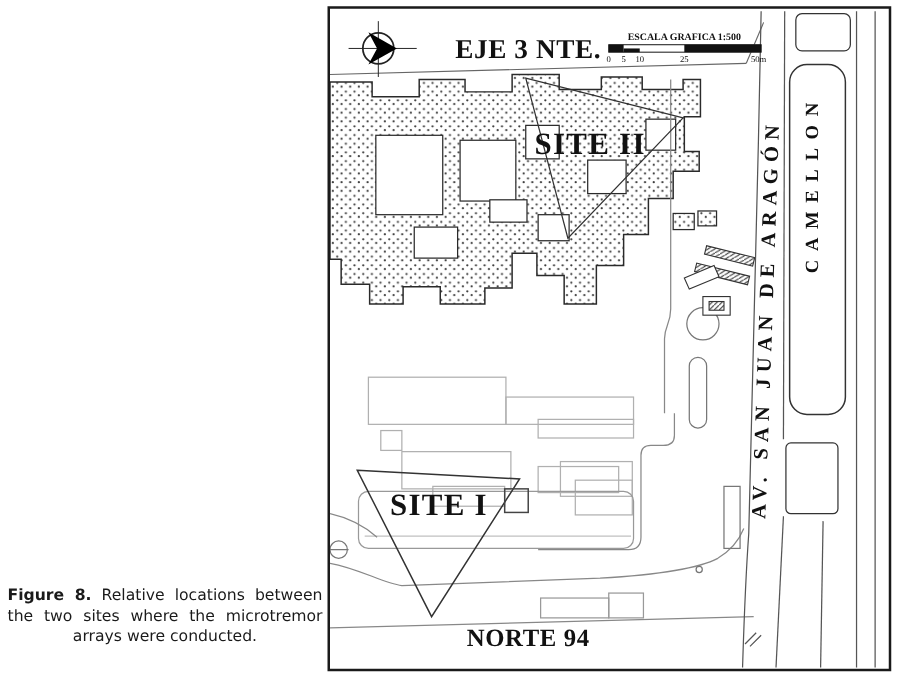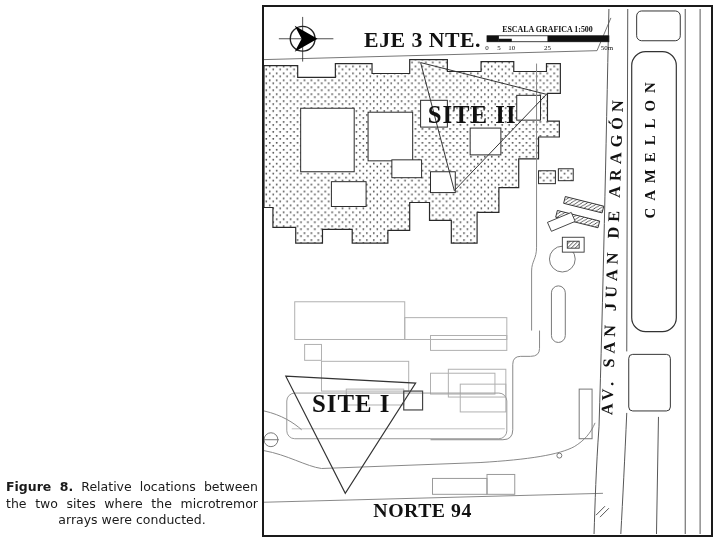--- a/index.html
+++ b/index.html
@@ -1,18 +1,18 @@
 <!DOCTYPE html>
 <html><head>
 <meta charset="utf-8">
 <style>
   html,body{margin:0;padding:0;background:#fff;}
   body{position:relative;width:721px;height:548px;overflow:hidden;
        font-family:"Liberation Sans",sans-serif;}
-  .caption{position:absolute;left:6px;top:479px;width:252px;
+  .caption{position:absolute;left:6px;top:468px;width:252px;
            font-family:"DejaVu Sans","Liberation Sans",sans-serif;
            font-size:12.5px;line-height:1.32;color:#1a1a1a;
            text-align:justify;text-align-last:center;}
   .caption .cap-label{font-weight:bold;}
   .map-panel{position:absolute;left:262px;top:5px;width:451px;height:532px;
              border:2px solid #1a1a1a;box-sizing:border-box;background:#fff;}
   .map-panel svg{display:block;width:100%;height:100%;}
   .maplabel{font-family:"Liberation Serif","DejaVu Serif",serif;
             font-weight:bold;fill:#111;}
   .tick{font-family:"Liberation Serif","DejaVu Serif",serif;fill:#111;}

